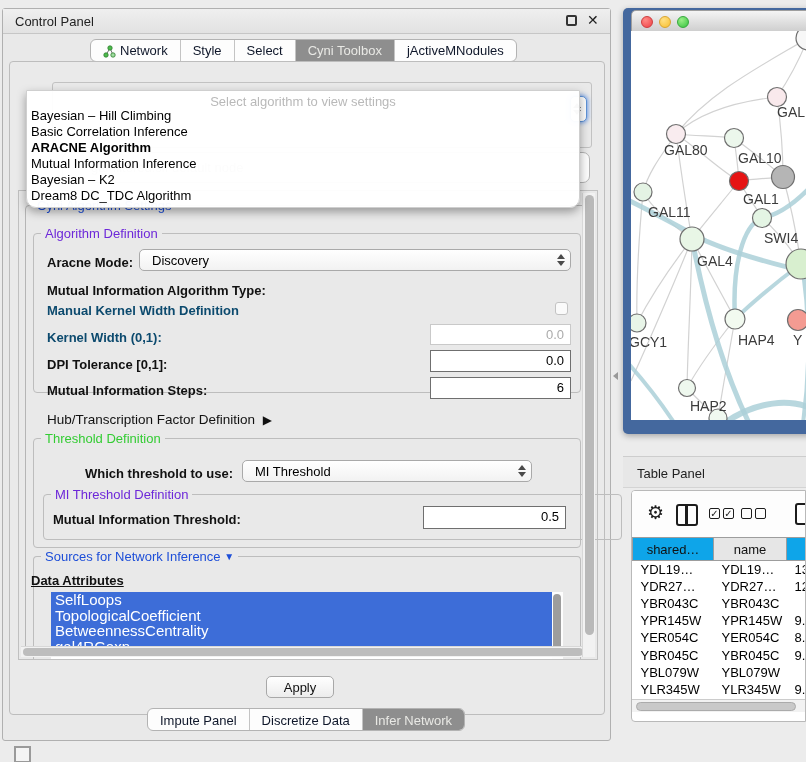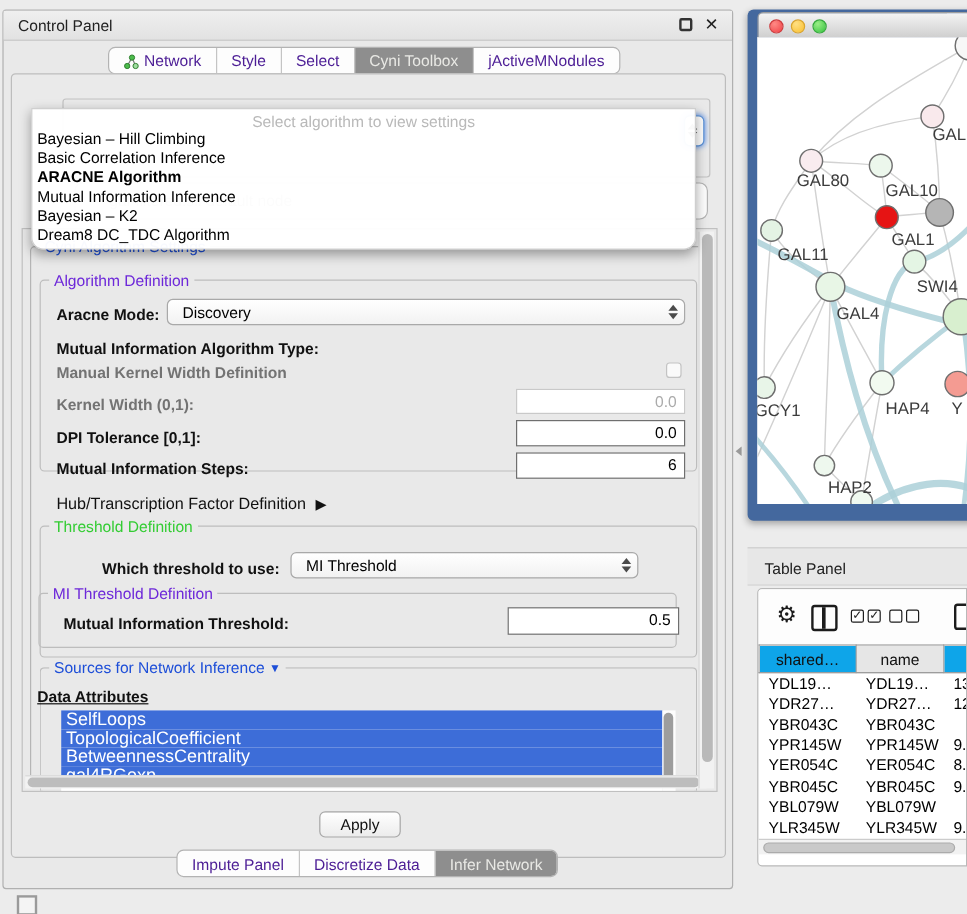--- a/index.html
+++ b/index.html
@@ -20,21 +20,21 @@
     position:absolute; left:0; top:0; right:0; height:25px;
     background:linear-gradient(#efefef,#e2e2e2);
     border-bottom:1px solid #c6c6c6;
   }
   #cp-title { position:absolute; left:12px; top:5px; font-size:13px; color:#222; }
   .float-icon { position:absolute; width:11px; height:11px; border:2px solid #333; border-radius:2px; top:6px; }
   .close-icon { position:absolute; top:3px; font-size:14px; font-weight:bold; color:#222; }
 
   
   .tabstrip { position:absolute; display:flex; height:23px; border:1px solid #b3b3b3; border-radius:6px; background:#fdfdfd; overflow:hidden; }
-  .tab { padding:3px 12px 0 12px; border-right:1px solid #c4c4c4; color:#4c1d95; white-space:nowrap; font-size:13px; display:flex; gap:4px; align-items:flex-start; }
+  .tab { padding:3px 12px 0 12px; border-right:1px solid #c4c4c4; color:#0f172a; white-space:nowrap; font-size:13px; display:flex; gap:4px; align-items:flex-start; }
   .tab:last-child { border-right:none; }
   .tab.sel { background:#8e8e8e; color:#e9e9e5; }
 
   
   #cp-content { position:absolute; left:6px; top:52px; width:596px; height:654px; background:#eaeaea; border:1px solid #bdbdbd; border-radius:4px; }
 
   
   .ghost-group { position:absolute; border:1px solid #c2c2c2; border-radius:3px; background:#e9e9e9; }
   .ghost-combo { position:absolute; background:#fcfcfc; border:1px solid #b4b4b4; border-radius:7px; color:#9a9a9a; line-height:30px; padding-left:28px; font-size:13px; }
   .blue-combo-btn { position:absolute; width:17px; height:26px; background:#fdfdfd; border:1px solid #5e93d6; border-radius:5px; box-shadow:0 0 4px 1px rgba(74,134,232,.75); }
@@ -58,21 +58,21 @@
   .hscroll .thumb { position:absolute; left:2px; top:1px; height:8px; background:#bdbdbd; border-radius:4px; }
 
   
   .group { position:absolute; border:1px solid #bdbdbd; border-radius:4px; }
   .gtitle { position:absolute; top:-8px; left:7px; background:#e9e9e9; padding:0 4px; font-size:13px; white-space:nowrap; }
   .gtitle.black { color:#1d4ed8; }
   .gtitle.blue  { color:#6d28d9; }
   .gtitle.green { color:#33cc33; }
 
   .lbl { position:absolute; font-weight:bold; font-size:13px; color:#111; white-space:nowrap; }
-  .lbl.dis { color:#737373; }
+  .lbl.dis { color:#0c4a6e; }
 
   .combo { position:absolute; background:linear-gradient(#ffffff,#f2f2f2); border:1px solid #a9a9a9; border-radius:5px; font-size:13px; color:#000; }
   .combo .val { position:absolute; left:12px; top:3px; }
   .spinner { position:absolute; right:6px; top:50%; transform:translateY(-50%); width:8px; height:12px; }
   .spinner::before { content:""; position:absolute; left:1px; top:0; border-left:4px solid transparent; border-right:4px solid transparent; border-bottom:5px solid #4a4a4a; }
   .spinner::after  { content:""; position:absolute; left:1px; bottom:0; border-left:4px solid transparent; border-right:4px solid transparent; border-top:5px solid #4a4a4a; }
 
   .field { position:absolute; background:#fff; border:1px solid #6f6f6f; font-size:13px; color:#000; text-align:right; padding:2px 6px 0 0; }
   .field.dis { border:1px solid #c9c9c9; color:#ababab; }
   .checkbox { position:absolute; width:13px; height:13px; border:1px solid #c3c3c3; border-radius:3px; background:#fafafa; }
@@ -197,21 +197,21 @@
       </span>
 
       <div class="group" style="left:14px; top:247px; width:548px; height:110px;">
         <span class="gtitle green">Threshold Definition</span>
       </div>
       <span class="lbl" style="left:66px; top:275px;">Which threshold to use:</span>
       <div class="combo" style="left:223px; top:269px; width:290px; height:22px;">
         <span class="val">MI Threshold</span>
         <span class="spinner"></span>
       </div>
-      <div class="group" style="left:13px; top:303px; width:532px; height:46px;">
+      <div class="group" style="left:24px; top:303px; width:579px; height:46px;">
         <span class="gtitle blue">MI Threshold Definition</span>
       </div>
       <span class="lbl" style="left:34px; top:321px;">Mutual Information Threshold:</span>
       <div class="field" style="left:404px; top:315px; width:143px; height:23px;">0.5</div>
 
       <div class="group" style="left:14px; top:365px; width:548px; height:103px; border-bottom:none; border-radius:4px 4px 0 0;">
         <span class="gtitle black">
           <span>Sources for Network Inference</span>
           <span style="font-size:10px; position:relative; top:-1px;">▼</span>
         </span>

